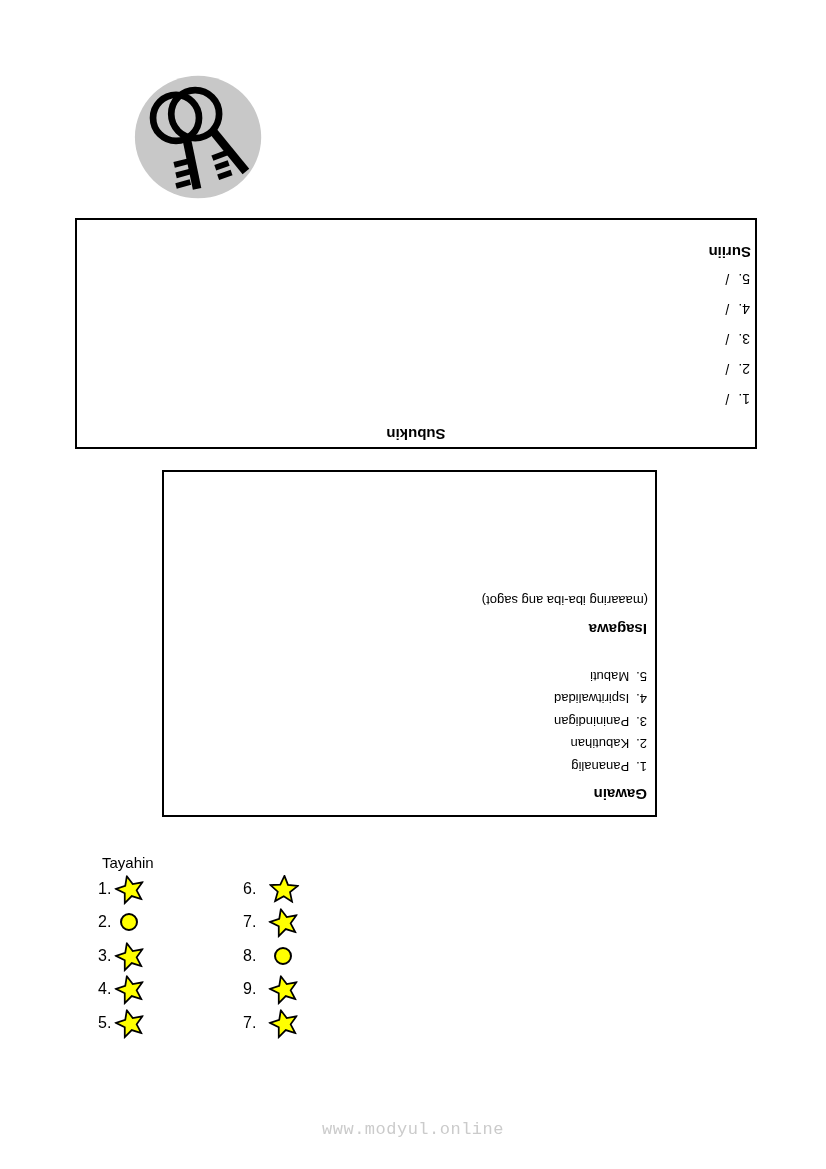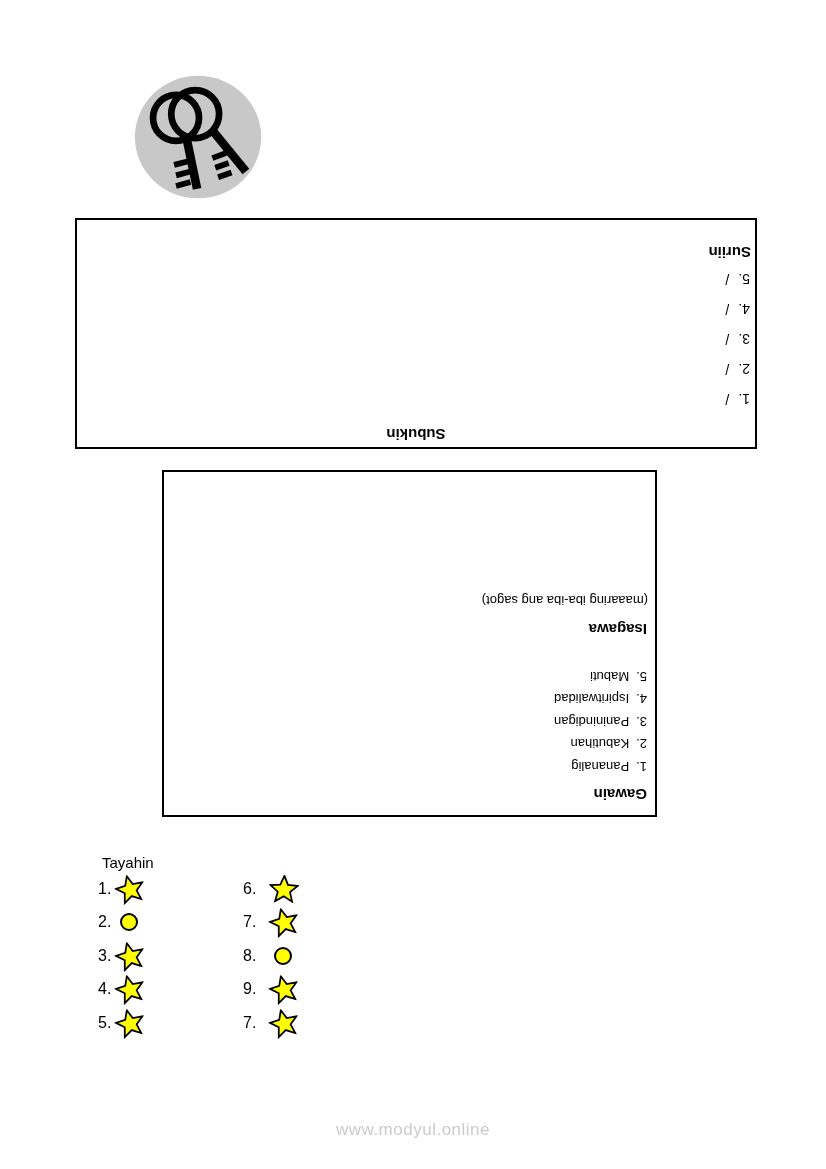--- a/index.html
+++ b/index.html
@@ -44,21 +44,21 @@
   .t-row{height:33.5px;display:flex;align-items:center;}
   .t-row .no{font-size:16px;}
   .t-col-left .no{width:17px;}
   .t-col-right .no{width:26px;}
   .t-row svg{display:block;transform:rotate(-14deg);}
   .t-col-right .t-row:nth-child(1) svg{transform:rotate(2deg);}
   .dot{width:14px;height:14px;border:2px solid #000;border-radius:50%;
        background:var(--yellow,#ffff00);display:inline-block;margin-left:5px;}
   
   .footer{position:absolute;left:0;top:1120px;width:100%;text-align:center;
-          font-size:17px;color:#cbcbcb;letter-spacing:0.5px;}
+          font-size:17px;color:#cbcbcb;letter-spacing:0.5px;font-family:Liberation Mono, monospace;}
 </style>
 </head>
 <body>
 
 <div class="page">
 
   <svg class="hdr-icon" viewBox="0 0 140 140" aria-hidden="true">
     <ellipse cx="69" cy="68" rx="66" ry="64" fill="#c8c8c8"></ellipse>
     <g stroke="#000" fill="none" stroke-linecap="butt">
 

